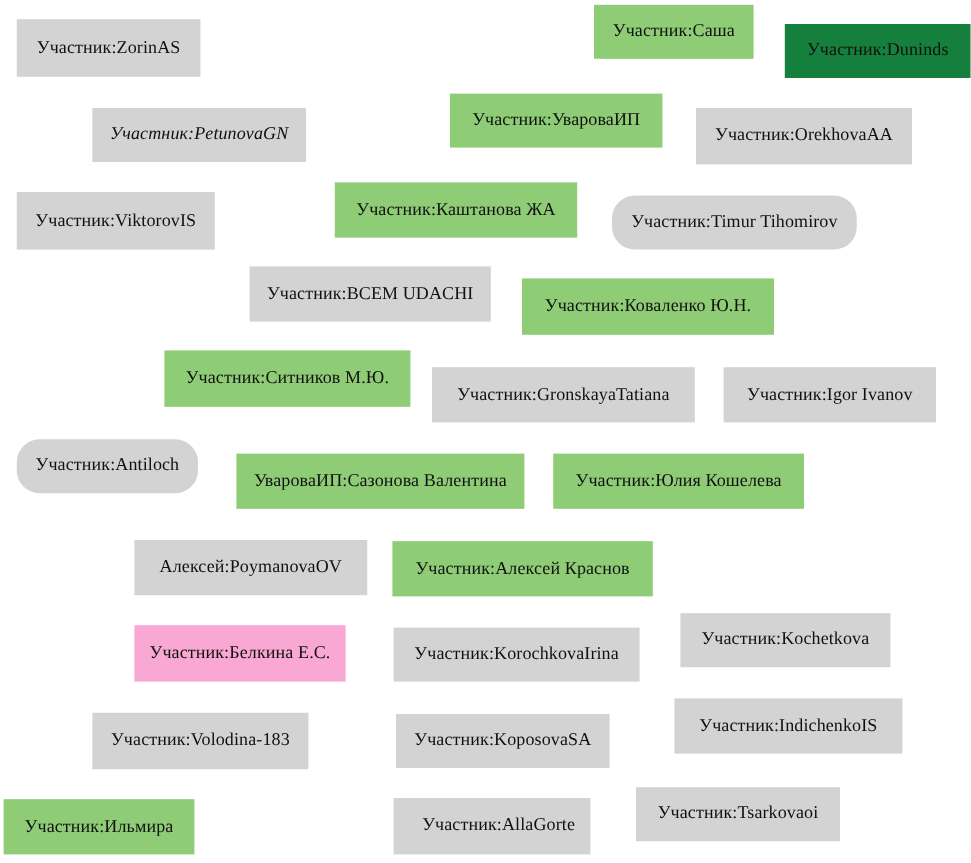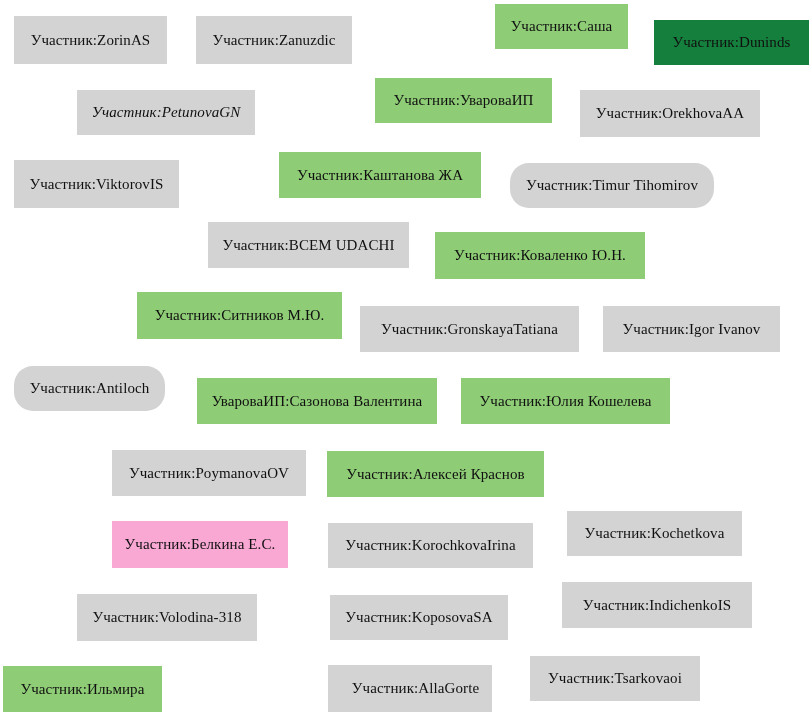--- a/index.html
+++ b/index.html
@@ -42,23 +42,20 @@
     white-space: nowrap;
   }
 </style>
 </head>
 <body>
 
 <div id="canvas" style="width: 809px; height: 719px; background: rgb(255, 255, 255);">
     <div class="tag gray" style="left: 14px; top: 16px; width: 153px; height: 48px; background: rgb(211, 211, 211); color: rgb(16, 16, 16);">
       <span class="tag-label">Участник:ZorinAS</span>
     </div>
-    <div class="tag gray" style="left: 196px; top: 16px; width: 156px; height: 48px; background: rgb(211, 211, 211); color: rgb(16, 16, 16);">
-      <span class="tag-label">Участник:Zanuzdic</span>
-    </div>
     <div class="tag green" style="left: 495px; top: 4px; width: 133px; height: 45px; background: rgb(142, 204, 118); color: rgb(16, 16, 16);">
       <span class="tag-label">Участник:Саша</span>
     </div>
     <div class="tag gray" style="left: 654px; top: 20px; width: 155px; height: 45px; background: #15803d; color: rgb(16, 16, 16);">
       <span class="tag-label">Участник:Duninds</span>
     </div>
     <div class="tag gray" style="left: 77px; top: 90px; width: 178px; height: 45px; background: rgb(211, 211, 211); color: rgb(16, 16, 16); font-style: italic;">
       <span class="tag-label">Участник:PetunovaGN</span>
     </div>
     <div class="tag green" style="left: 375px; top: 78px; width: 177px; height: 45px; background: rgb(142, 204, 118); color: rgb(16, 16, 16);">
@@ -94,36 +91,36 @@
     <div class="tag gray" style="left: 14px; top: 366px; width: 151px; height: 45px; background: rgb(211, 211, 211); color: rgb(16, 16, 16); border-radius: 19px;">
       <span class="tag-label">Участник:Antiloch</span>
     </div>
     <div class="tag green" style="left: 197px; top: 378px; width: 240px; height: 46px; background: rgb(142, 204, 118); color: rgb(16, 16, 16);">
       <span class="tag-label">УвароваИП:Сазонова Валентина</span>
     </div>
     <div class="tag green" style="left: 461px; top: 378px; width: 209px; height: 46px; background: rgb(142, 204, 118); color: rgb(16, 16, 16);">
       <span class="tag-label">Участник:Юлия Кошелева</span>
     </div>
     <div class="tag gray" style="left: 112px; top: 450px; width: 194px; height: 46px; background: rgb(211, 211, 211); color: rgb(16, 16, 16);">
-      <span class="tag-label">Участник:PoymanovaOV</span>
+      <span class="tag-label">Алексей:PoymanovaOV</span>
     </div>
     <div class="tag green" style="left: 327px; top: 451px; width: 217px; height: 46px; background: rgb(142, 204, 118); color: rgb(16, 16, 16);">
       <span class="tag-label">Участник:Алексей Краснов</span>
     </div>
     <div class="tag green" style="left: 112px; top: 521px; width: 176px; height: 47px; background: #f9a8d4; color: rgb(16, 16, 16);">
       <span class="tag-label">Участник:Белкина Е.С.</span>
     </div>
     <div class="tag gray" style="left: 328px; top: 523px; width: 205px; height: 45px; background: rgb(211, 211, 211); color: rgb(16, 16, 16);">
       <span class="tag-label">Участник:KorochkovaIrina</span>
     </div>
     <div class="tag gray" style="left: 567px; top: 511px; width: 175px; height: 45px; background: rgb(211, 211, 211); color: rgb(16, 16, 16);">
       <span class="tag-label">Участник:Kochetkova</span>
     </div>
     <div class="tag gray" style="left: 77px; top: 594px; width: 180px; height: 47px; background: rgb(211, 211, 211); color: rgb(16, 16, 16);">
-      <span class="tag-label">Участник:Volodina-318</span>
+      <span class="tag-label">Участник:Volodina-183</span>
     </div>
     <div class="tag gray" style="left: 330px; top: 595px; width: 178px; height: 45px; background: rgb(211, 211, 211); color: rgb(16, 16, 16);">
       <span class="tag-label">Участник:KoposovaSA</span>
     </div>
     <div class="tag gray" style="left: 562px; top: 582px; width: 190px; height: 46px; background: rgb(211, 211, 211); color: rgb(16, 16, 16);">
       <span class="tag-label">Участник:IndichenkoIS</span>
     </div>
     <div class="tag green" style="left: 3px; top: 666px; width: 159px; height: 46px; background: rgb(142, 204, 118); color: rgb(16, 16, 16);">
       <span class="tag-label">Участник:Ильмира</span>
     </div>

